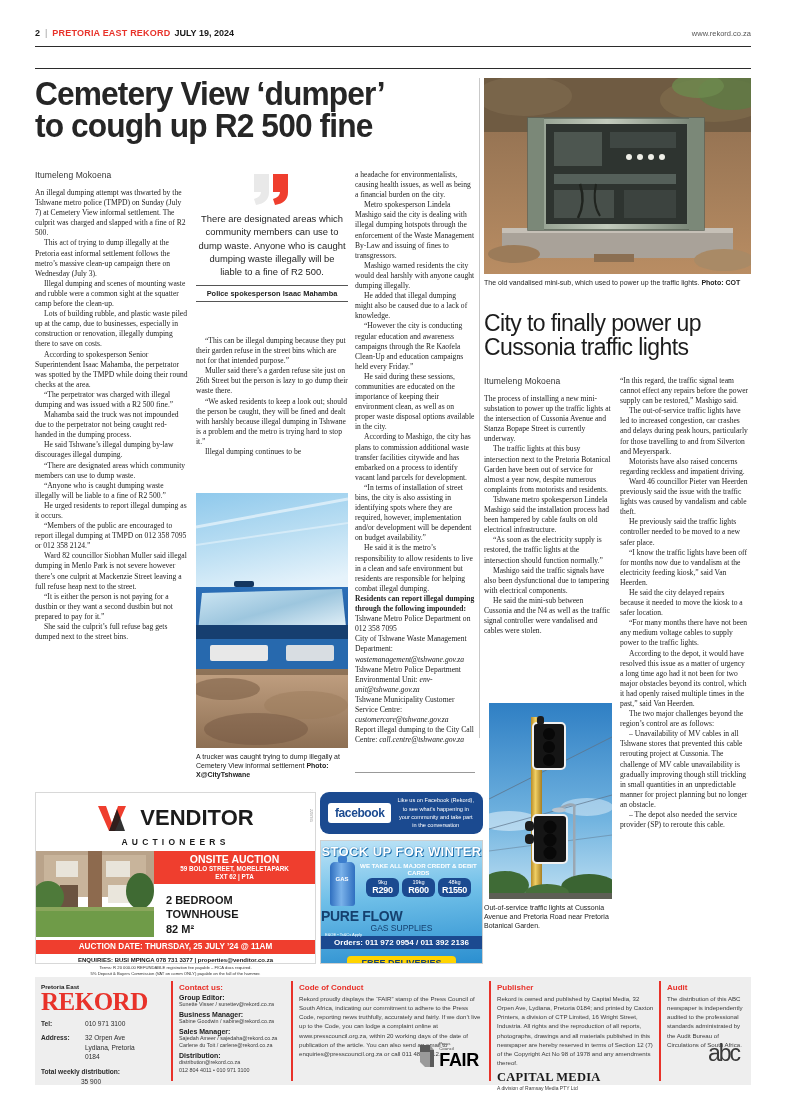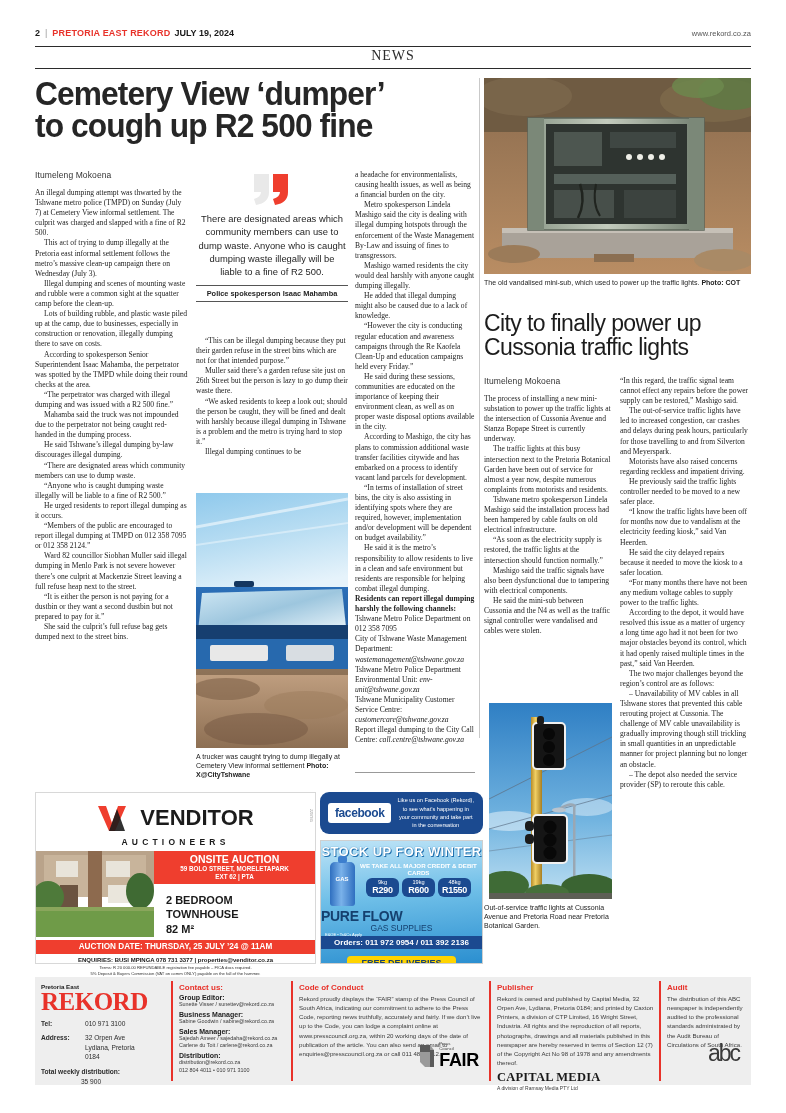--- a/index.html
+++ b/index.html
@@ -175,21 +175,20 @@
 <div class="page">
 
   <div class="masthead">
     <span class="mh-page">2</span>
     <span class="mh-sep">|</span>
     <span class="mh-title">PRETORIA EAST REKORD</span>
     <span class="mh-date">JULY 19, 2024</span>
     <span class="mh-url">www.rekord.co.za</span>
   </div>
   <div class="rule rule-top"></div>
-  <div class="section-name">NEWS</div>
   <div class="rule rule-bottom"></div>
 
   <div class="a1-head">
     <div>Cemetery View ‘dumper’</div>
     <div>to cough up R2 500 fine</div>
   </div>
 
   <div class="col" style="left:35px; top:170px; width:153px;">
     <div class="byline">Itumeleng Mokoena</div>
   </div>
@@ -279,21 +278,21 @@
   <div class="col bodytext" style="left:355px; top:170px; width:120px;">
     <p class="noind">a headache for environmentalists, causing health issues, as well as being a financial burden on the city.</p>
     <p>Metro spokesperson Lindela Mashigo said the city is dealing with illegal dumping hotspots through the enforcement of the Waste Management By-Law and issuing of fines to transgressors.</p>
     <p>Mashigo warned residents the city would deal harshly with anyone caught dumping illegally.</p>
     <p>He added that illegal dumping might also be caused due to a lack of knowledge.</p>
     <p>“However the city is conducting regular education and awareness campaigns through the Re Kaofela Clean-Up and education campaigns held every Friday.”</p>
     <p>He said during these sessions, communities are educated on the importance of keeping their environment clean, as well as on proper waste disposal options available in the city.</p>
     <p>According to Mashigo, the city has plans to commission additional waste transfer facilities citywide and has embarked on a process to identify vacant land parcels for development.</p>
     <p>“In terms of installation of street bins, the city is also assisting in identifying spots where they are required, however, implementation and/or development will be dependent on budget availability.”</p>
     <p>He said it is the metro’s responsibility to allow residents to live in a clean and safe environment but residents are responsible for helping combat illegal dumping.</p>
-    <p class="b">Residents can report illegal dumping harshly the following channels:</p>
+    <p class="b">Residents can report illegal dumping through the following impounded:</p>
     <p class="noind"><span>Tshwane Metro Police Department on 012 358 7095</span></p>
     <p class="noind"><span>City of Tshwane Waste Management Department: </span><span class="em">wastemanagement@tshwane.gov.za</span></p>
     <p class="noind"><span>Tshwane Metro Police Department Environmental Unit: </span><span class="em">env-unit@tshwane.gov.za</span></p>
     <p class="noind"><span>Tshwane Municipality Customer Service Centre: </span><span class="em">customercare@tshwane.gov.za</span></p>
     <p class="noind"><span>Report illegal dumping to the City Call Centre: </span><span class="em">call.centre@tshwane.gov.za</span></p>
   </div>
   <div class="rule" style="left:355px; top:772px; width:120px; height:1px; background:#999;"></div>
 
   <div class="photo" style="left:484px; top:78px; width:267px; height:196px;">
     <svg width="267" height="196" viewBox="0 0 267 196" preserveAspectRatio="none">
@@ -419,20 +418,21 @@
       <ellipse cx="58" cy="190" rx="22" ry="9" fill="#46703a"></ellipse>
       <rect x="0" y="190" width="123" height="6" fill="#5d5f55"></rect>
     </svg>
   </div>
   <div class="cap" style="left:484px; top:903px; width:128px;">Out-of-service traffic lights at Cussonia Avenue and Pretoria Road near Pretoria Botanical Garden.</div>
 
   <div class="col bodytext" style="left:620px; top:376px; width:130px;">
     <p class="noind">“In this regard, the traffic signal team cannot effect any repairs before the power supply can be restored,” Mashigo said.</p>
     <p>The out-of-service traffic lights have led to increased congestion, car crashes and delays during peak hours, particularly for those travelling to and from Silverton and Meyerspark.</p>
     <p>Motorists have also raised concerns regarding reckless and impatient driving.</p>
+    <p>Ward 46 councillor Pieter van Heerden previously said the issue with the traffic lights was caused by vandalism and cable theft.</p>
     <p>He previously said the traffic lights controller needed to be moved to a new safer place.</p>
     <p>“I know the traffic lights have been off for months now due to vandalism at the electricity feeding kiosk,” said Van Heerden.</p>
     <p>He said the city delayed repairs because it needed to move the kiosk to a safer location.</p>
     <p>“For many months there have not been any medium voltage cables to supply power to the traffic lights.</p>
     <p>According to the depot, it would have resolved this issue as a matter of urgency a long time ago had it not been for two major obstacles beyond its control, which it had openly raised multiple times in the past,” said Van Heerden.</p>
     <p>The two major challenges beyond the region’s control are as follows:</p>
     <p>– Unavailability of MV cables in all Tshwane stores that prevented this cable rerouting project at Cussonia. The challenge of MV cable unavailability is gradually improving though still trickling in small quantities in an unpredictable manner for project planning but no longer an obstacle.</p>
     <p>– The depot also needed the service provider (SP) to reroute this cable.</p>
   </div>
 

